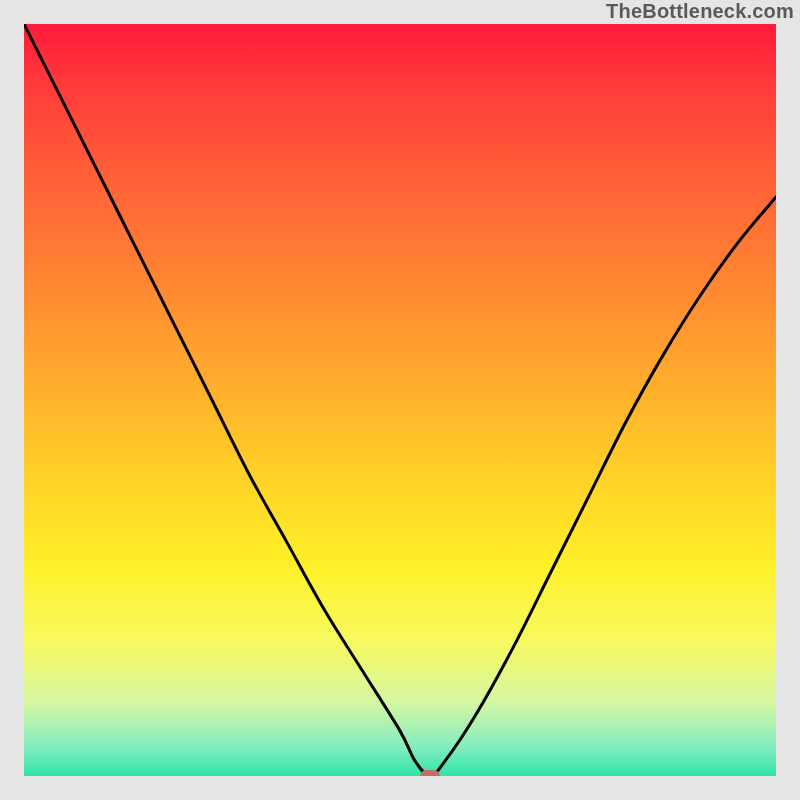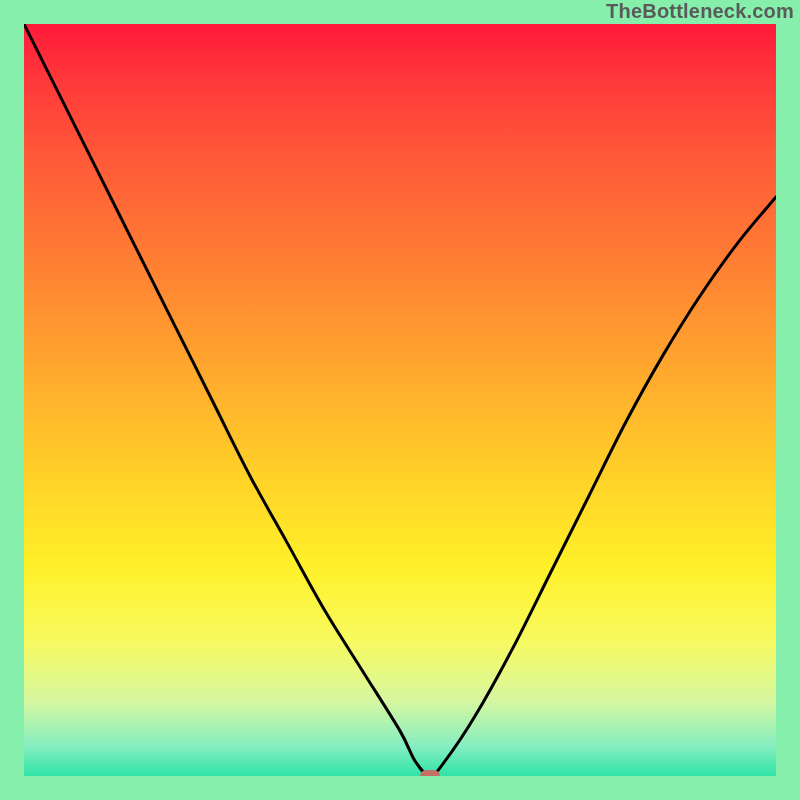--- a/index.html
+++ b/index.html
@@ -9,21 +9,21 @@
     height: 800px;
     background: #000;
     overflow: hidden;
   }
   .frame {
     position: absolute;
     left: 0;
     top: 0;
     width: 800px;
     height: 800px;
-    background: #86efac;
+    background: #e5e5e5;
   }
   .plot-area {
     position: absolute;
     left: 24px;
     top: 24px;
     width: 752px;
     height: 752px;
     background: linear-gradient(to bottom,
       #ff1a3a 0%,
       #ff3a3a 8%,

